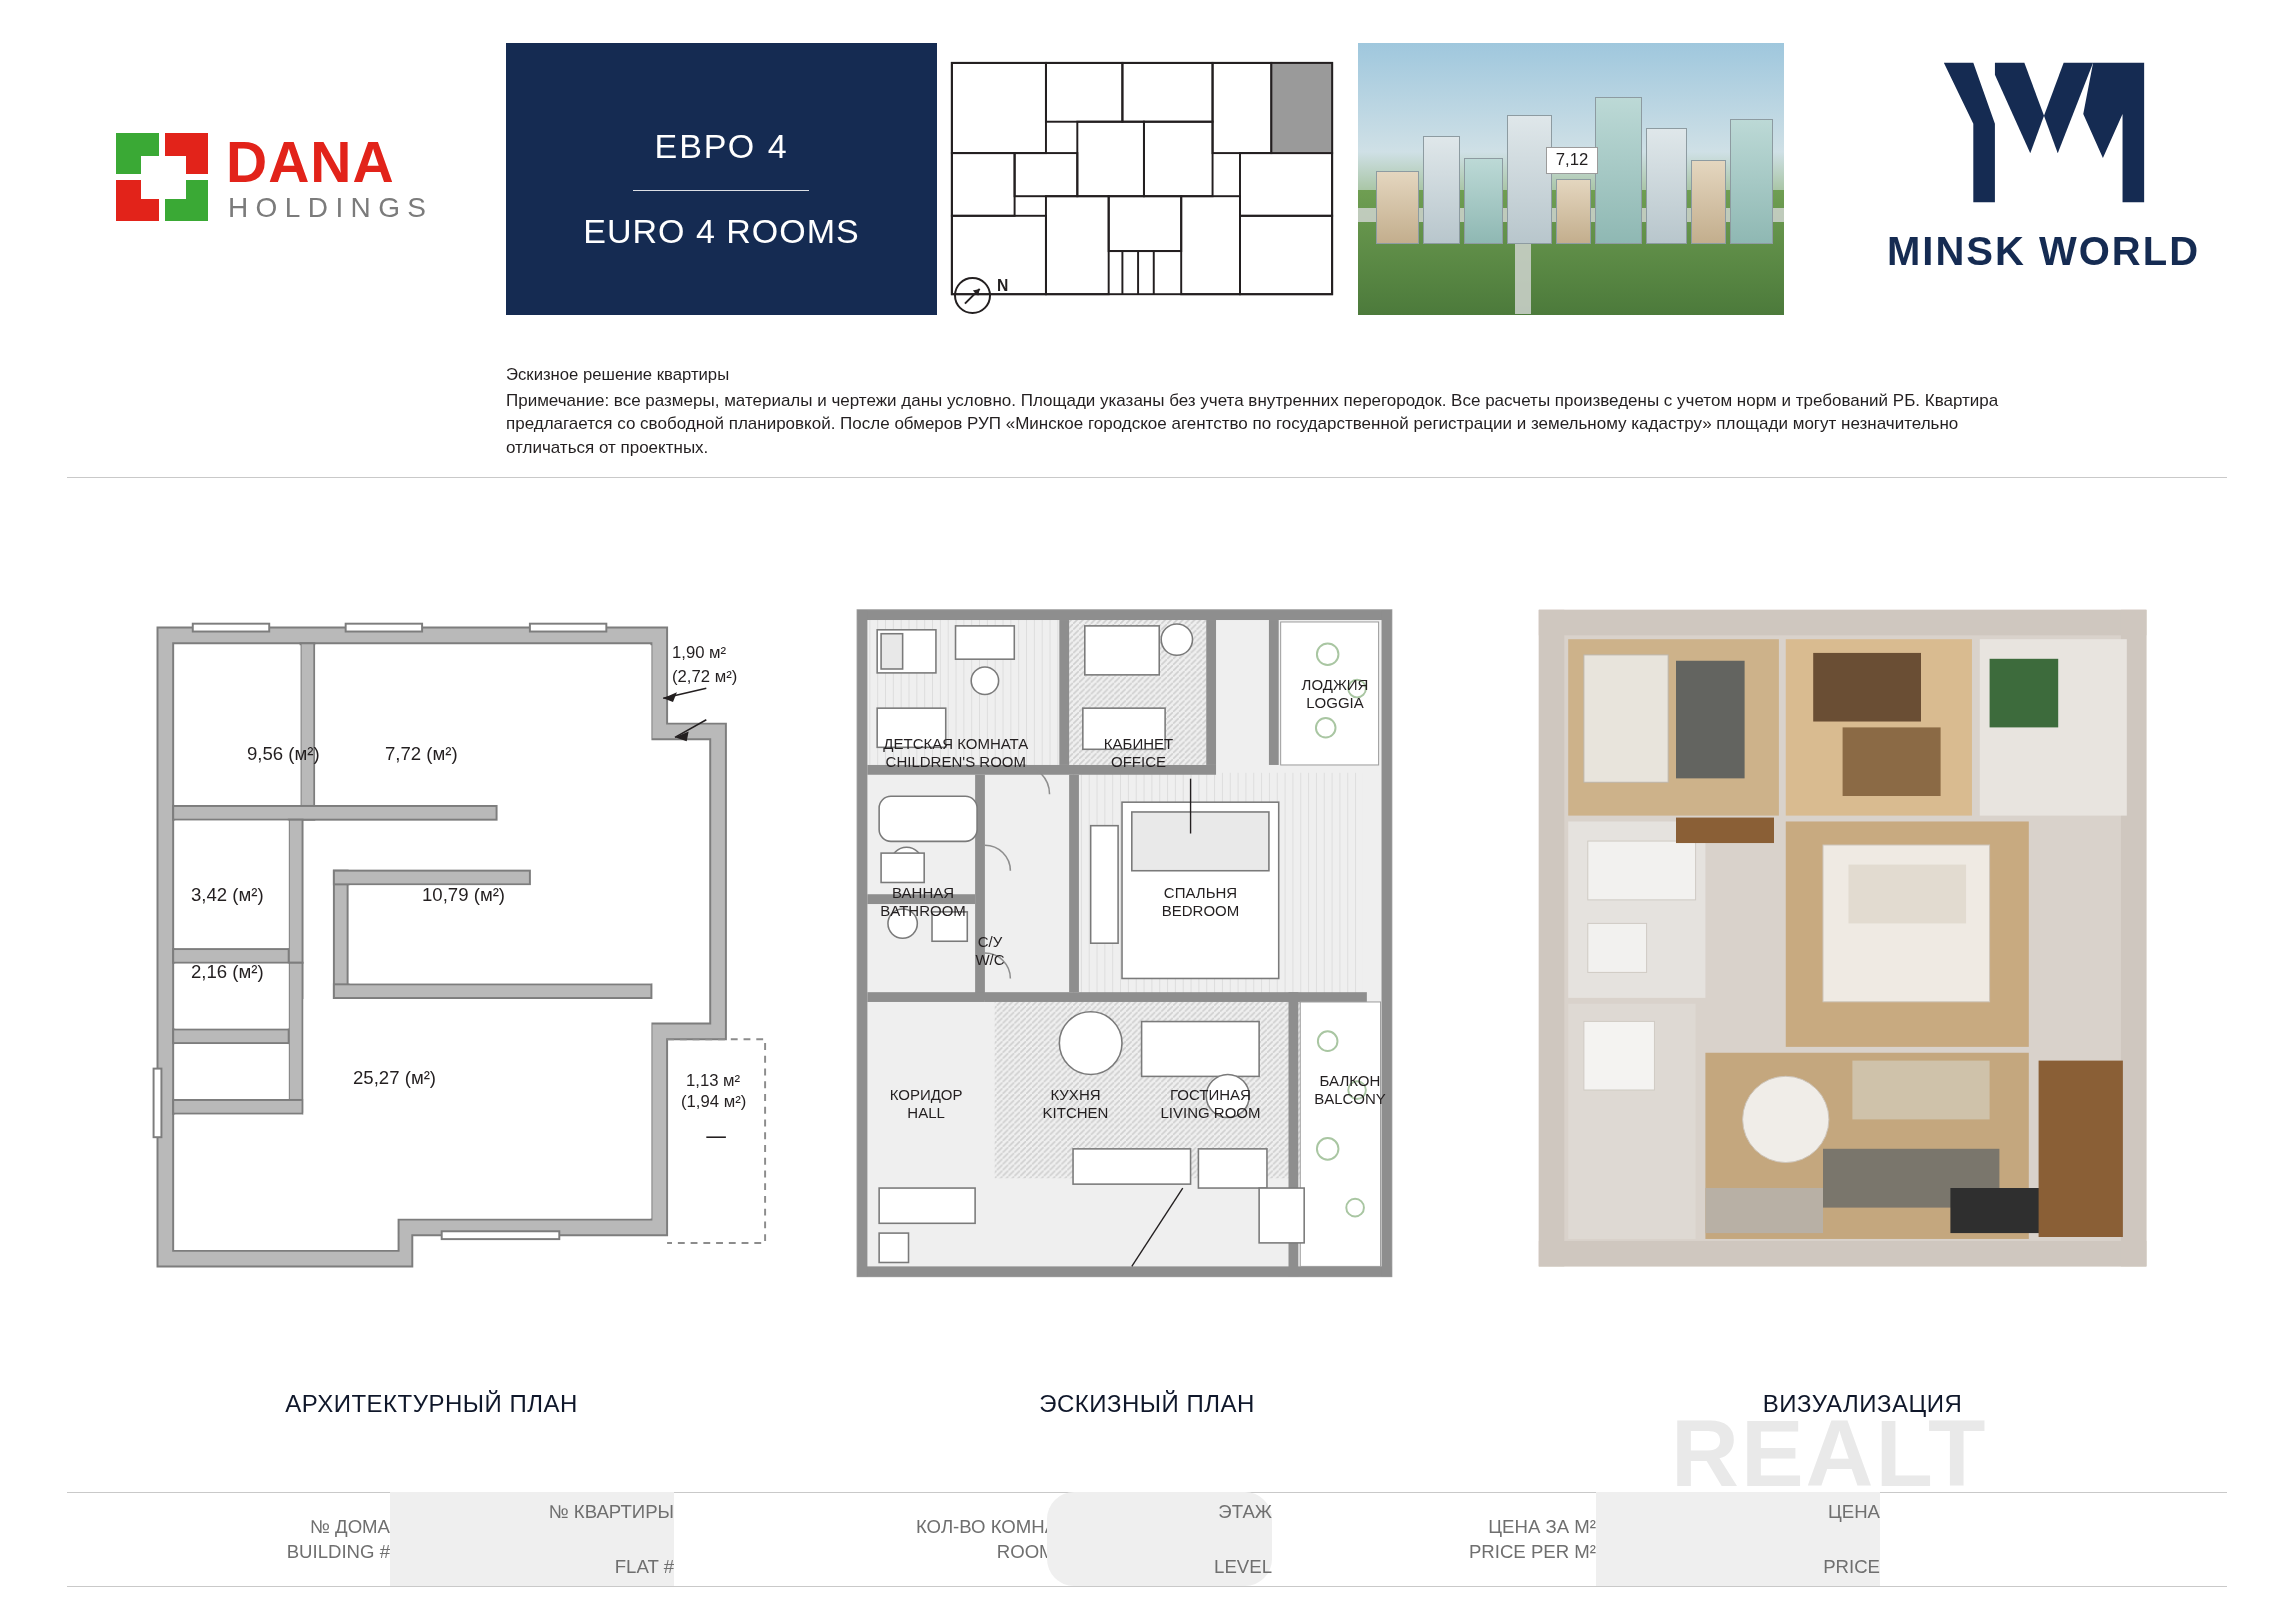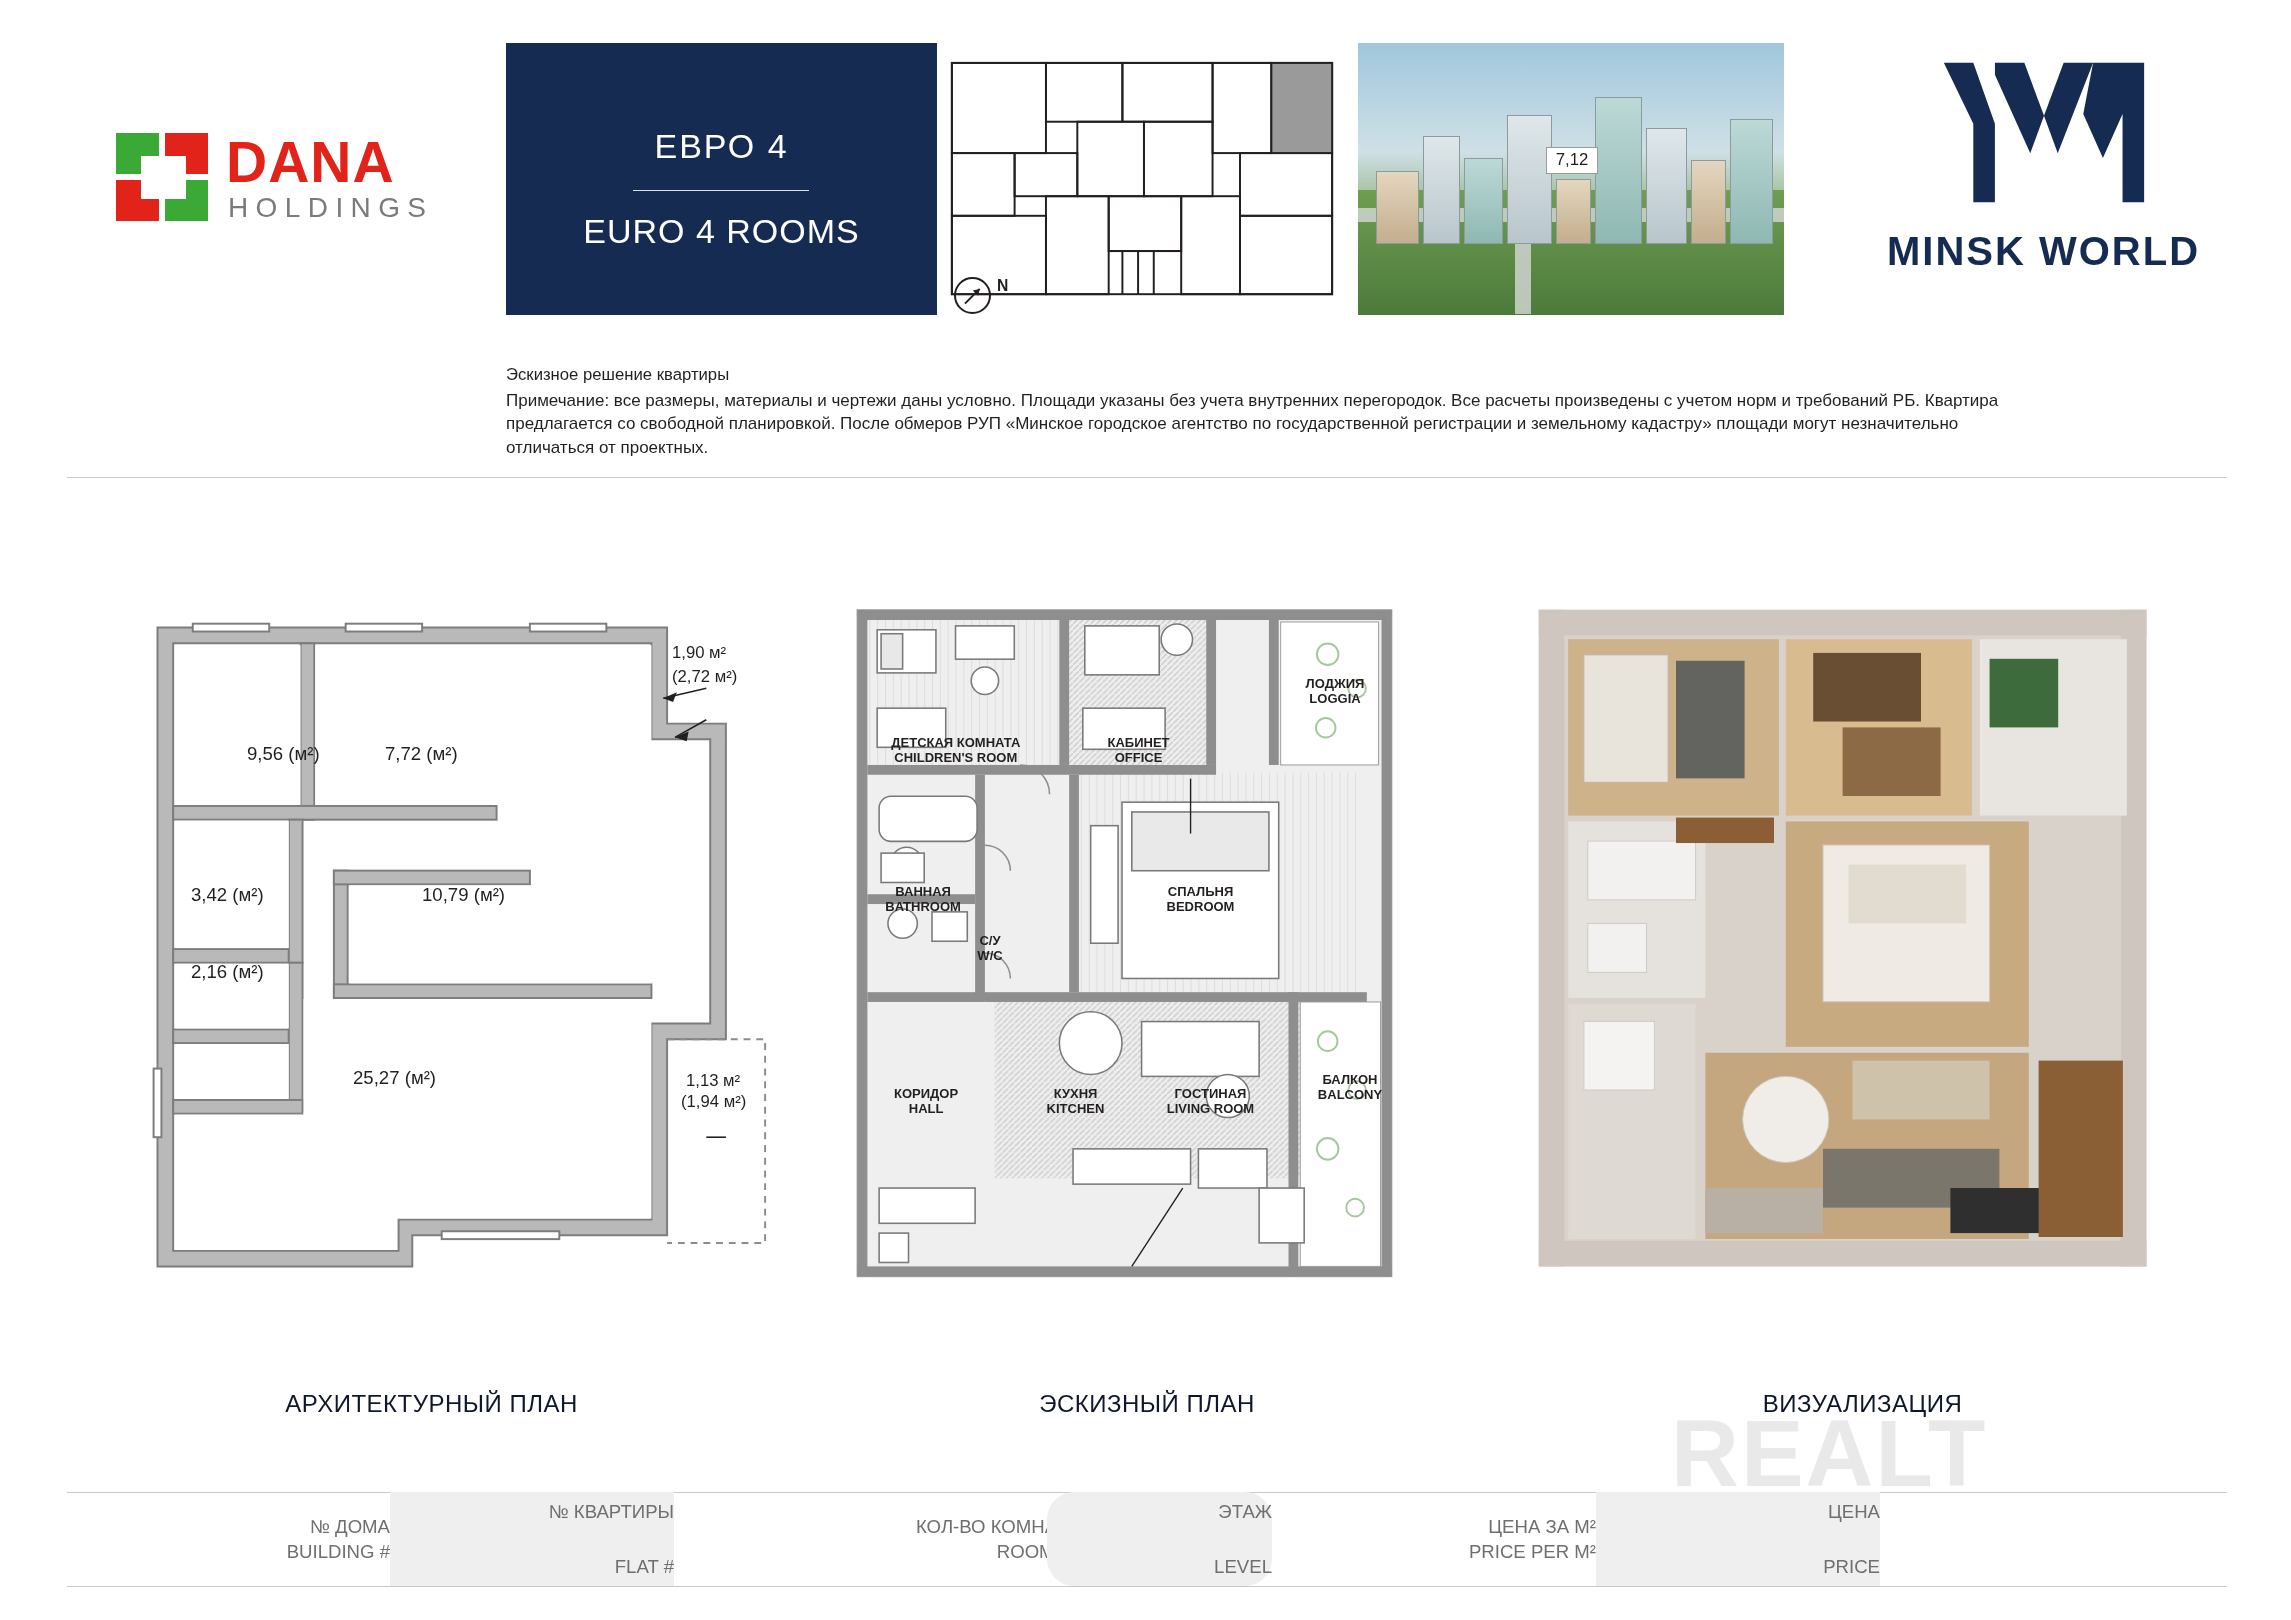--- a/index.html
+++ b/index.html
@@ -145,21 +145,21 @@
 
   .arch { position:absolute; left: 118px; top: 59px; width: 667px; height: 686px; }
   .sketch { position:absolute; left: 838px; top: 51px; width: 617px; height: 706px; }
   .viz  { position:absolute; left: 1529px; top: 51px; width: 637px; height: 686px; }
 
   .area-lbl {
     position:absolute; font-size: 18.6px; color:#231f20; white-space: nowrap;
   }
   .area-lbl.small { font-size: 16.7px; }
   .room-lbl {
-    position:absolute; font-size: 13px; font-weight: bold; color:#231f20;
+    position:absolute; font-size: 15px; font-weight: normal; color:#231f20;
     text-align:center; white-space: nowrap; line-height:1.18;
   }
 
   
   .caption {
     position:absolute; font-size: 24px; font-weight: normal; letter-spacing: 0.5px;
     color:#0f172a; text-align:center;
   }
   .cap1 { left: 157px;  top: 1390px; width: 549px; }
   .cap2 { left: 863px;  top: 1390px; width: 568px; }

